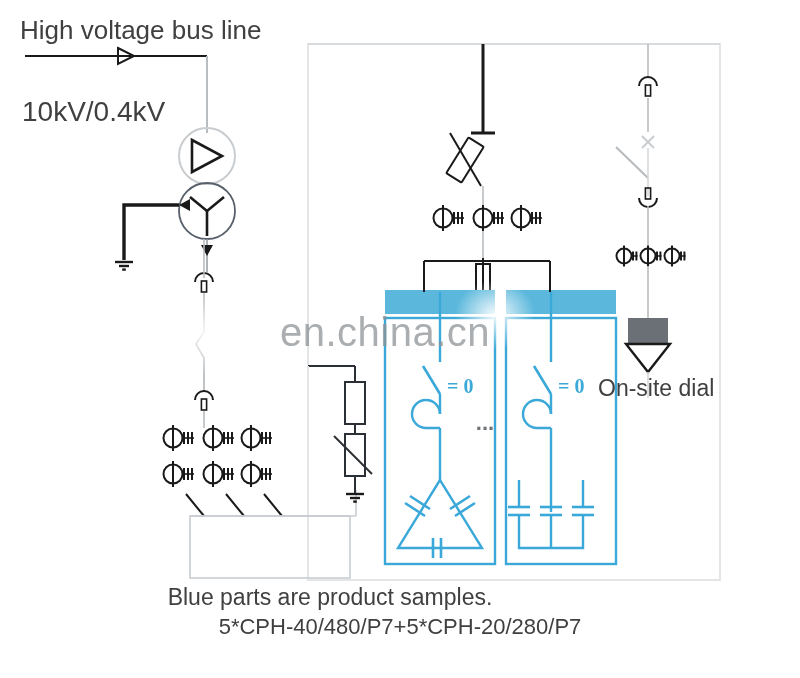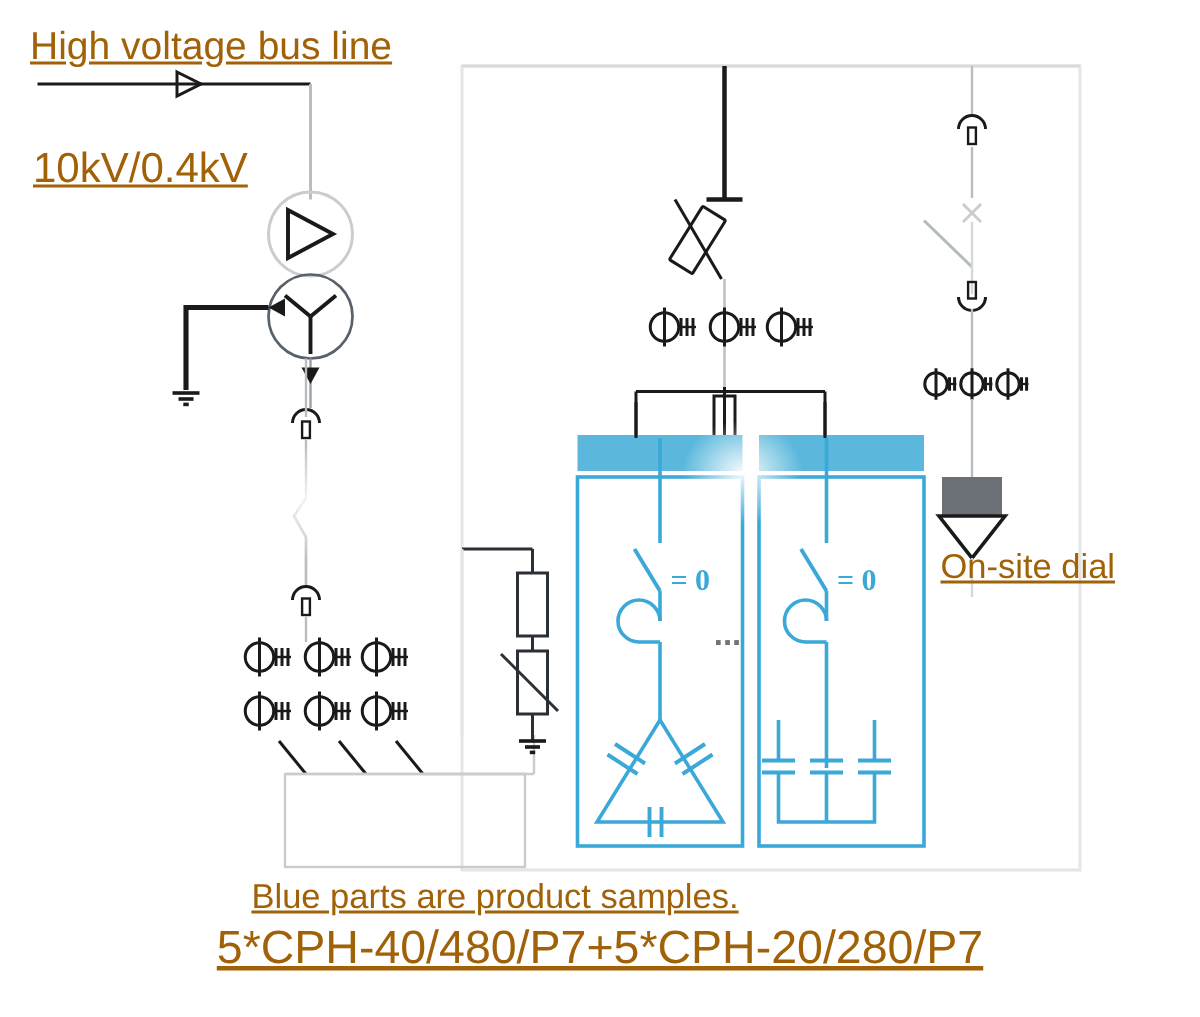--- a/index.html
+++ b/index.html
@@ -17,31 +17,30 @@
   }
   #diagram-svg {
     position: absolute;
     left: 0;
     top: 0;
     width: 800px;
     height: 678px;
   }
   .lbl {
     position: absolute;
-    color: #a16207;
+    color: #404040;
     font-family: "Liberation Sans", sans-serif;
     white-space: nowrap;
     line-height: 1;
-    text-decoration: underline;
   }
   #label-bus-line   { left: 20px;  top: 17px;  font-size: 26px; }
   #label-voltage    { left: 22px;  top: 82px;  font-size: 28px; margin-top: 16px; }
-  #label-onsite     { left: 598px; top: 366px; font-size: 23px; margin-left: 29px; }
+  #label-onsite     { left: 598px; top: 377px; font-size: 23px; }
   #label-note-1     { left: 0px;   top: 586px; font-size: 23px; width: 660px; text-align: center; }
-  #label-note-2     { left: 0px;   top: 616px; font-size: 31px; width: 800px; text-align: center; }
+  #label-note-2     { left: 0px;   top: 616px; font-size: 22px; width: 800px; text-align: center; }
   #watermark {
     position: absolute;
     left: 280px;
     top: 310px;
     font-size: 40px;
     color: #8e9396;
     opacity: .75;
     font-family: "Liberation Sans", sans-serif;
     letter-spacing: .5px;
     white-space: nowrap;
@@ -303,14 +302,15 @@
   <div class="lbl" id="label-bus-line">High voltage bus line</div>
 
   <div class="lbl" id="label-voltage">10kV/0.4kV</div>
 
   <div class="lbl" id="label-onsite">On-site dial</div>
 
   <div class="lbl" id="label-note-1">Blue parts are product samples.</div>
 
   <div class="lbl" id="label-note-2">5*CPH-40/480/P7+5*CPH-20/280/P7</div>
 
+  <div id="watermark">en.china.cn</div>
 
 </div>
 
 </body></html>

